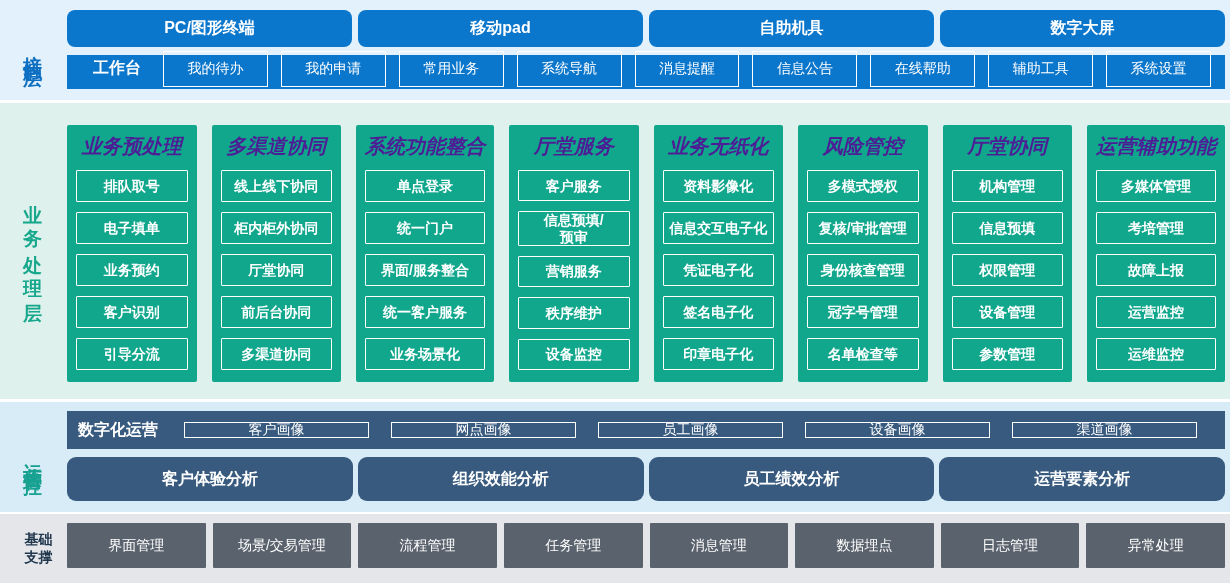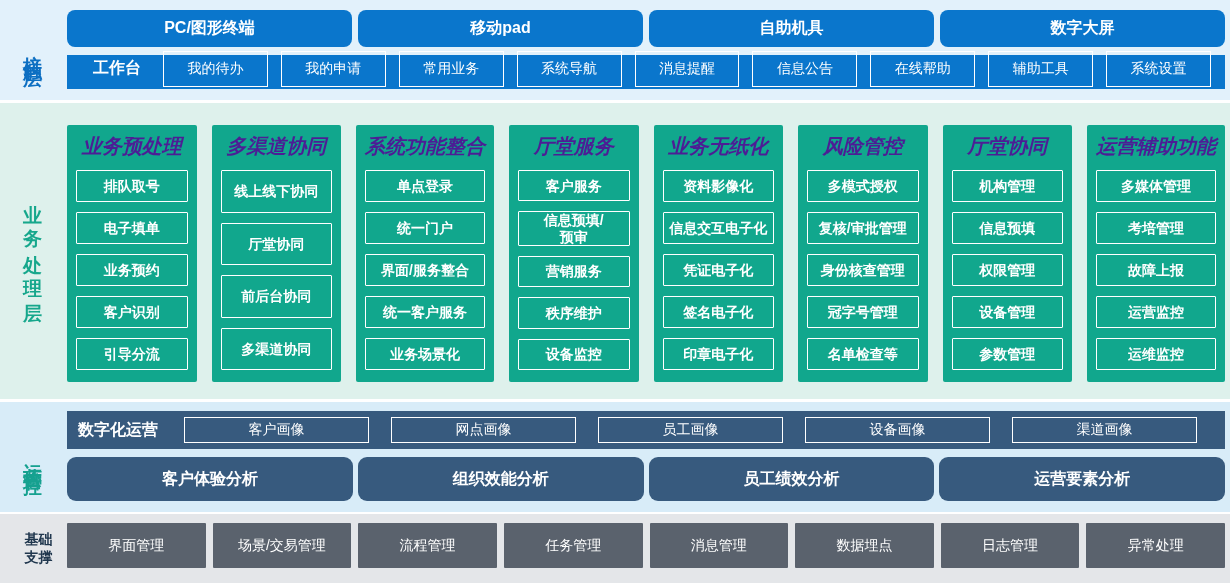--- a/index.html
+++ b/index.html
@@ -30,21 +30,21 @@
   .wb-item { flex: 1; height: 36px; border: 1px solid #fff; color: #fff; font-size: 14px; display: flex; align-items: center; justify-content: center; white-space: nowrap; }
 
   .columns { flex: 1; display: flex; gap: 15px; padding: 12px 0 17px 0; }
   .biz-col { flex: 1; background: var(--green); border-radius: 2px; display: flex; flex-direction: column; padding: 5px 9px 12px 9px; }
   .biz-col-title { color: #4c1d95; font-weight: bold; font-size: 20px; text-align: center; height: 30px; line-height: 32px; flex: none; white-space: nowrap; font-style: italic; }
   .biz-item { flex: 1; margin-top: 10px; border: 1px solid #fff; border-radius: 1px; color: #fff; font-size: 14px; line-height: 1.15; display: flex; align-items: center; justify-content: center; text-align: center; white-space: pre-line; font-weight: bold; }
 
   .digital-bar { margin-top: 9px; height: 38px; background: var(--dark_blue); display: flex; align-items: center; padding: 0 28px 0 11px; flex: none; }
   .digital-label { color: #fff; font-weight: bold; font-size: 16px; margin-right: 26px; flex: none; }
   .digital-items { flex: 1; display: flex; gap: 22px; }
-  .digital-item { flex: 1; height: 26px; border: 1px solid #fff; color: #fff; font-size: 14px; display: flex; align-items: center; justify-content: center; white-space: nowrap; }
+  .digital-item { flex: 1; height: 16px; border: 1px solid #fff; color: #fff; font-size: 14px; display: flex; align-items: center; justify-content: center; white-space: nowrap; }
 
   .analysis-row { display: flex; gap: 5px; margin-top: 8px; height: 44px; flex: none; }
   .analysis-box { flex: 1; background: var(--dark_blue); border-radius: 9px; color: #fff; font-weight: bold; font-size: 16px; display: flex; align-items: center; justify-content: center; }
 
   .base-body { flex: 1; display: flex; align-items: center; padding: 0 5px 6px 2px; }
   .base-row { flex: 1; display: flex; gap: 7px; }
   .base-box { flex: 1; height: 45px; background: var(--gray); border-radius: 1px; color: #fff; font-size: 14px; display: flex; align-items: center; justify-content: center; white-space: nowrap; }
 </style>
 </head>
 <body>
@@ -89,20 +89,21 @@
             <div class="biz-col-title">业务预处理</div>
             <div class="biz-item">排队取号</div>
             <div class="biz-item">电子填单</div>
             <div class="biz-item">业务预约</div>
             <div class="biz-item">客户识别</div>
             <div class="biz-item">引导分流</div>
           </div>
           <div class="biz-col">
             <div class="biz-col-title">多渠道协同</div>
             <div class="biz-item">线上线下协同</div>
+            <div class="biz-item">柜内柜外协同</div>
             <div class="biz-item">厅堂协同</div>
             <div class="biz-item">前后台协同</div>
             <div class="biz-item">多渠道协同</div>
           </div>
           <div class="biz-col">
             <div class="biz-col-title">系统功能整合</div>
             <div class="biz-item">单点登录</div>
             <div class="biz-item">统一门户</div>
             <div class="biz-item">界面/服务整合</div>
             <div class="biz-item">统一客户服务</div>

